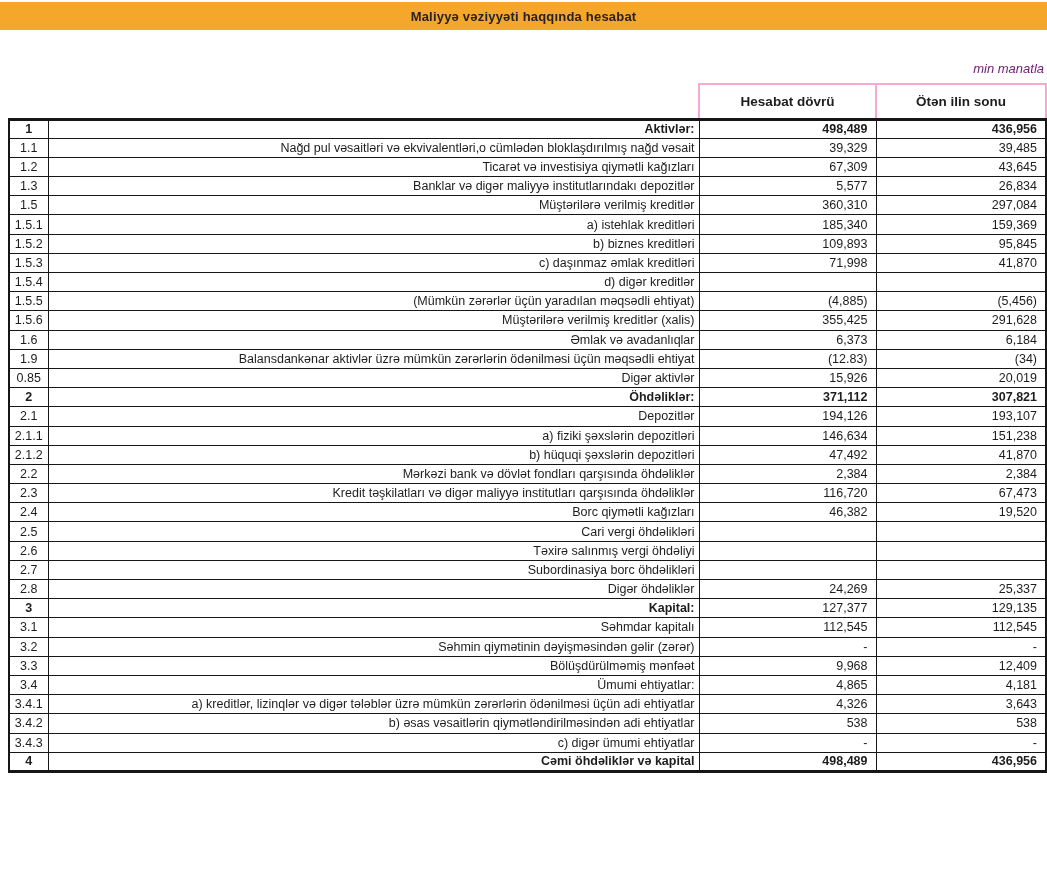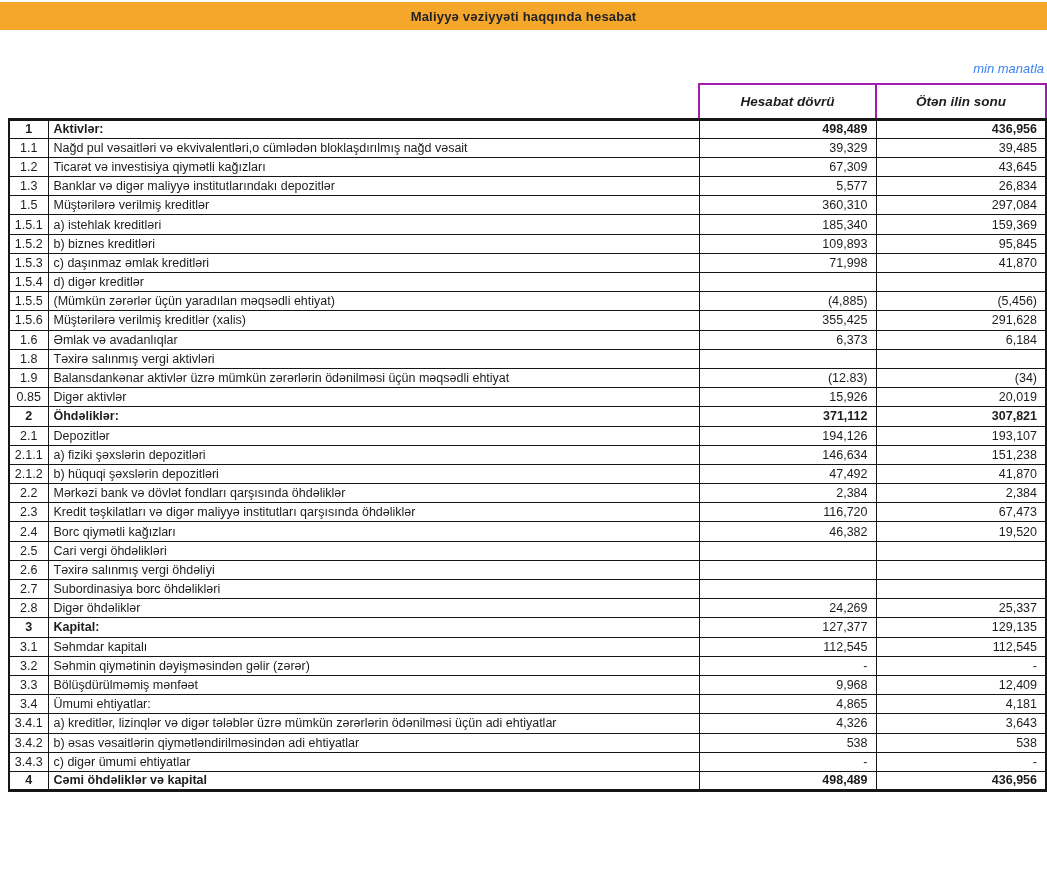--- a/index.html
+++ b/index.html
@@ -15,54 +15,53 @@
   .title-bar {
     position: absolute; top: 2px; left: 0; width: 1047px; height: 28px;
     display: flex; align-items: center; justify-content: center;
   }
   .title-bar .title-text {
     font-weight: bold; font-size: 13px; letter-spacing: 0.2px; color: #232323;
   }
 
   .unit-note {
     position: absolute; top: 61px; right: 3px;
-    font-style: italic; font-size: 13px; color: #3b82f6;
+    font-style: italic; font-size: 13px; color: #701a75;
   }
 
   table.report {
     position: absolute; top: 83px; left: 8px;
     width: 1037px;
     border-collapse: collapse;
     table-layout: fixed;
   }
   col.c-num   { width: 39px; }
   col.c-label { width: 651px; }
   col.c-val1  { width: 177px; }
   col.c-val2  { width: 170px; }
 
   thead th { border: none; background: transparent; }
   thead th.head {
-    border: 2px solid #a21caf;
+    border: 2px solid #f9a8d4;
     height: 35px;
     font-size: 13.5px; font-weight: bold; text-align: center;
     color: #1d1d1d;
     padding: 2px 0;
-    font-style: italic;
   }
 
   tbody td {
     border: 1px solid #161616;
     height: 19.2px;
     font-size: 12.5px;
     padding: 1px 4px;
     white-space: nowrap;
     overflow: hidden;
   }
   tbody td.num   { text-align: center; padding: 1px 1px; }
-  tbody td.label { text-align: left; padding-left: 5px; }
+  tbody td.label { text-align: right; padding-left: 5px; }
   tbody td.val   { text-align: right; padding-right: 8px; }
 
   tbody tr.bold-label td.num,
   tbody tr.bold-label td.label { font-weight: bold; }
   tbody tr.bold-values td.val  { font-weight: bold; }
 
   
   tbody tr:first-child td { border-top: 3px solid #161616; }
   tbody tr:last-child  td { border-bottom: 3px solid #161616; }
   tbody td:first-child { border-left: 2px solid #161616; }
@@ -161,26 +160,20 @@
           <td class="val">355,425</td>
           <td class="val">291,628</td>
         </tr>
         <tr>
           <td class="num">1.6</td>
           <td class="label">Əmlak və avadanlıqlar</td>
           <td class="val">6,373</td>
           <td class="val">6,184</td>
         </tr>
         <tr>
-          <td class="num">1.8</td>
-          <td class="label">Təxirə salınmış vergi aktivləri</td>
-          <td class="val"></td>
-          <td class="val"></td>
-        </tr>
-        <tr>
           <td class="num">1.9</td>
           <td class="label">Balansdankənar aktivlər üzrə mümkün zərərlərin ödənilməsi üçün məqsədli ehtiyat</td>
           <td class="val">(12.83)</td>
           <td class="val">(34)</td>
         </tr>
         <tr>
           <td class="num">0.85</td>
           <td class="label">Digər aktivlər</td>
           <td class="val">15,926</td>
           <td class="val">20,019</td>

